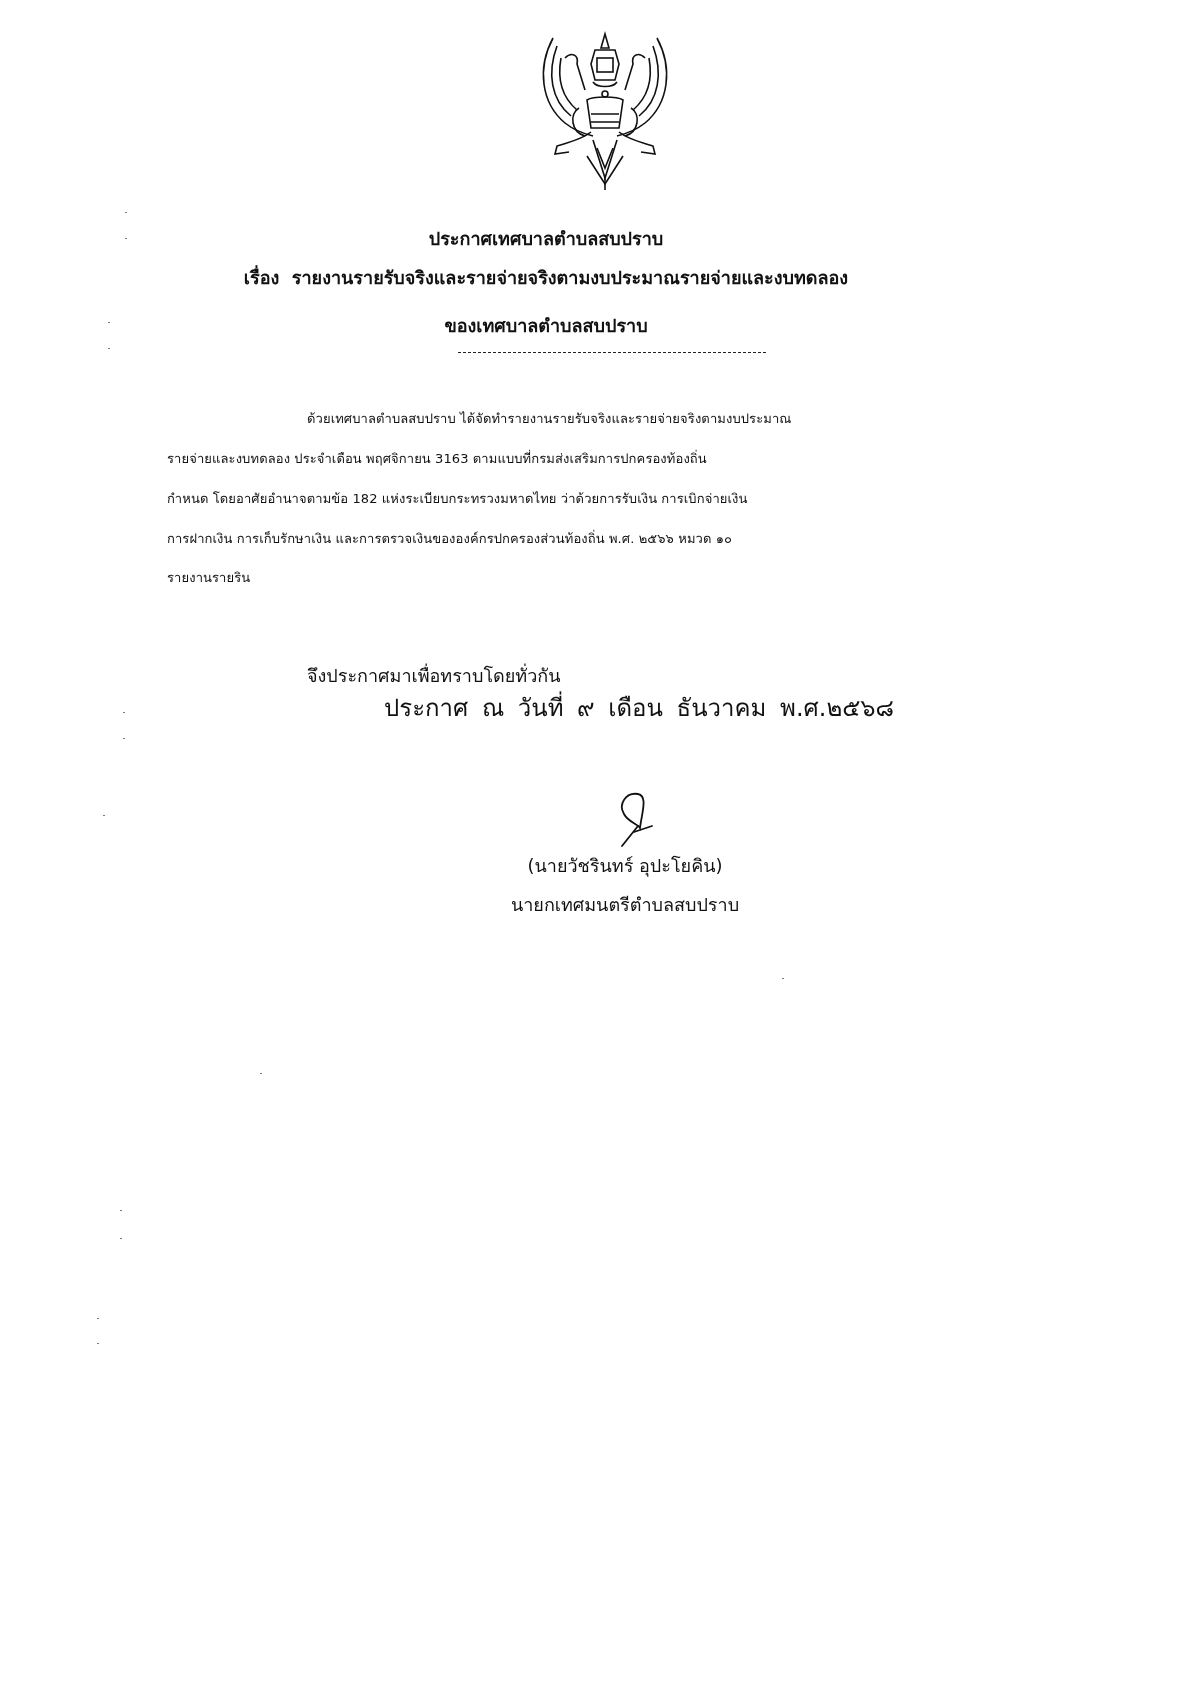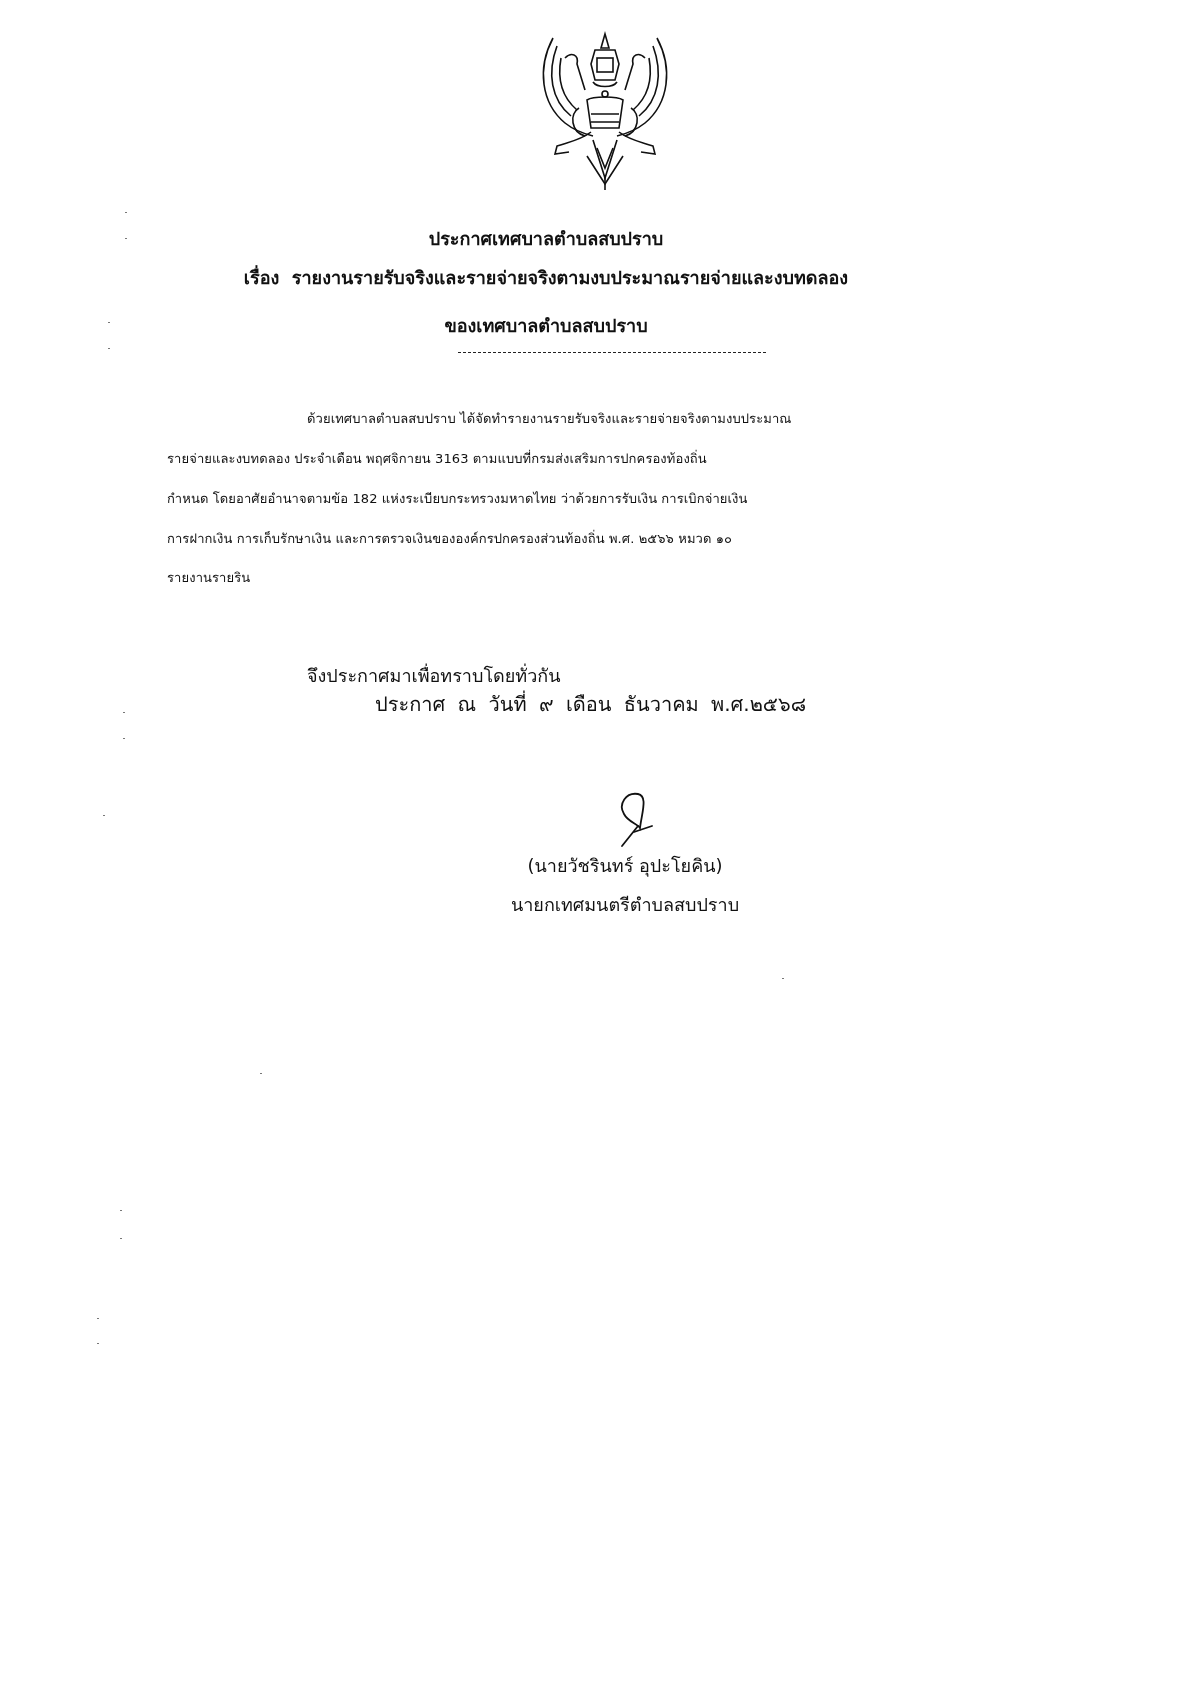--- a/index.html
+++ b/index.html
@@ -15,21 +15,21 @@
     .t2 { top: 263px; }
     .t3 { top: 311px; }
     .rule { left: 458px; top: 352px; width: 308px; border-top: 1px dashed #222; height: 0; }
     .body-line { left: 167px; font-size: 13px; letter-spacing: 0.1px; }
     .l1 { top: 408px; left: 307px; }
     .l2 { top: 448px; }
     .l3 { top: 488px; }
     .l4 { top: 528px; }
     .l5 { top: 567px; }
     .closing { left: 307px; top: 626px; font-size: 18px; margin-top: 35px; }
-    .date { left: 375px; top: 688px; font-size: 20px; word-spacing: 6px; }
+    .date { left: 384px; top: 688px; font-size: 24px; word-spacing: 6px; }
     .sig { left: 608px; top: 790px; width: 60px; height: 60px; }
     .signer-name { left: 0; width: 1250px; text-align: center; top: 851px; font-size: 18px; }
     .signer-pos { left: 0; width: 1250px; text-align: center; top: 890px; font-size: 18px; }
     .speck { position: absolute; width: 2px; height: 1px; background: #777; }
   </style>
 </head>
 <body>
 
 <div class="abs emblem">
   <svg width="140" height="165" viewBox="0 0 140 165" fill="none" stroke="#111" stroke-width="1.6">

